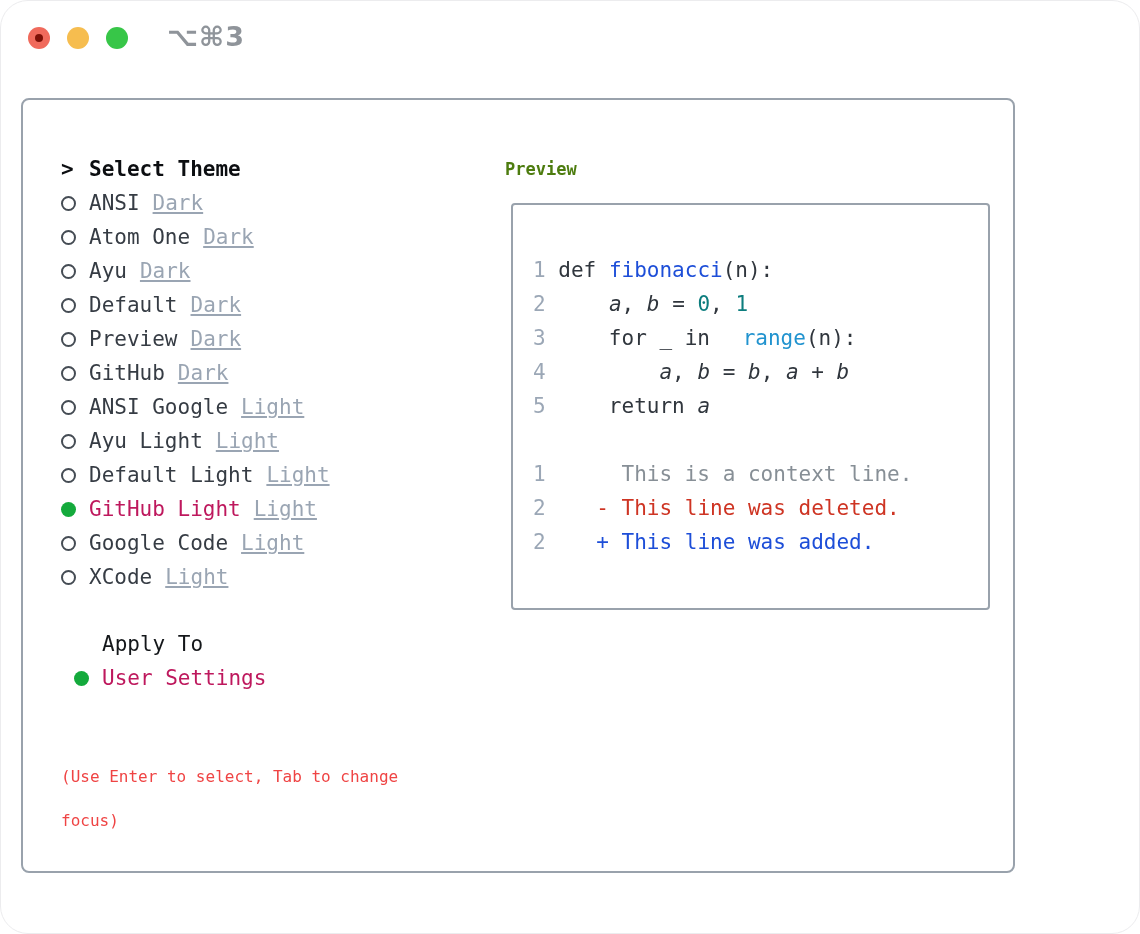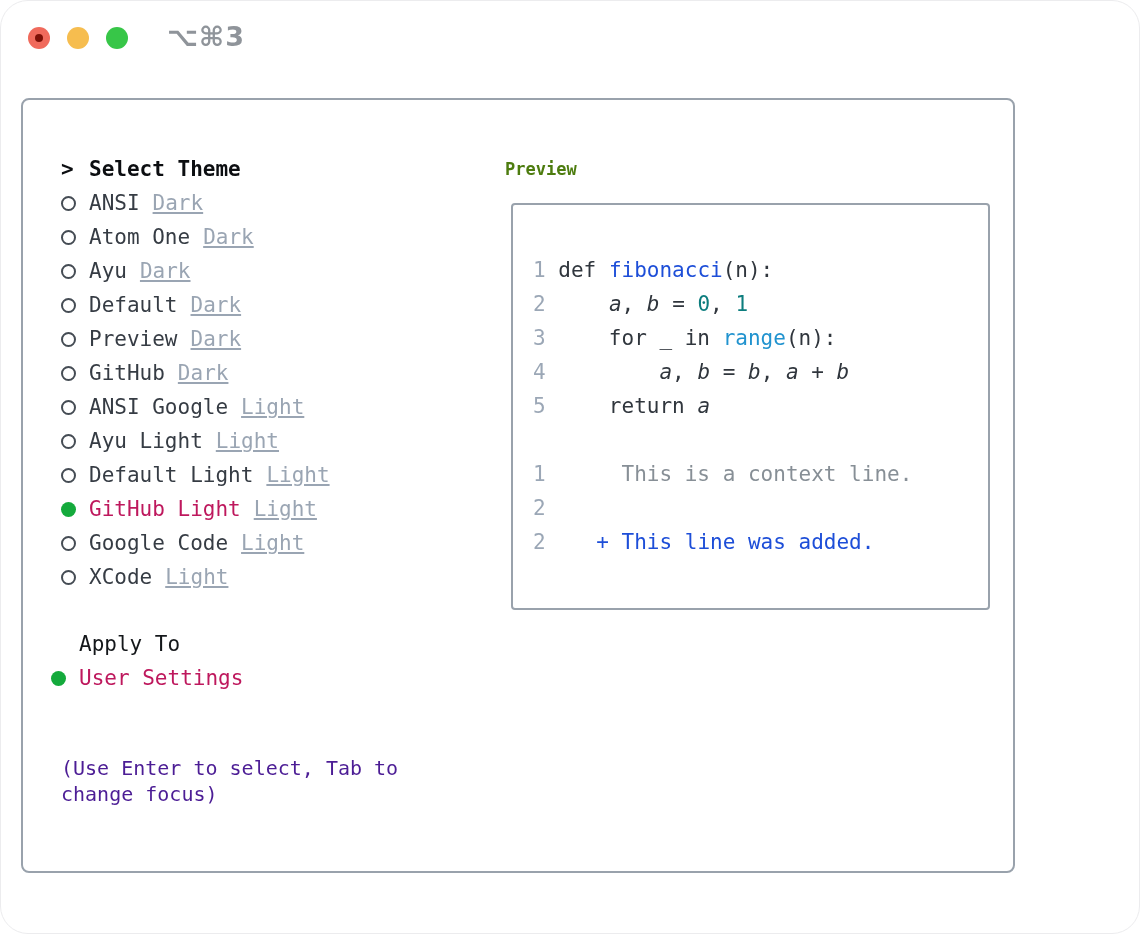--- a/index.html
+++ b/index.html
@@ -29,39 +29,39 @@
   .bullet-col{width:28px;display:flex;align-items:center;flex:none;}
   .bullet{width:11px;height:11px;border:2px solid #454c54;border-radius:50%;box-sizing:content-box;}
   .bullet.selected{width:15px;height:15px;border:none;background:#14aa3c;}
   .prompt{font-weight:bold;color:#0c0e11;font-size:21px;}
   .hdr{font-weight:bold;color:#0c0e11;}
   .name{color:#363c44;}
   .name.sel{color:#be185d;}
   .tag{color:#9aa5b3;margin-left:13px;text-decoration:underline;}
   .apply-hdr{color:#14171a;}
   .theme-list{position:absolute;left:38px;top:52px;}
-  .apply-list{position:absolute;left:28px;top:527px;}
+  .apply-list{position:absolute;left:51px;top:527px;}
   .hint{
     position:absolute;left:38px;top:655px;width:400px;
-    font-size:20px;line-height:26px;color:#4c1d95;
+    font-size:16px;line-height:44px;color:#ef4444;
   }
   
   .preview-hdr{position:absolute;left:482px;top:52px;height:34px;display:flex;align-items:center;
     font-size:17px;font-weight:bold;color:#4d7c0f;}
   .preview-box{
     position:absolute;left:488px;top:103px;width:479px;height:407px;
     border:2px solid #99a2ac;border-radius:4px;box-sizing:border-box;background:#ffffff;
   }
   .code{position:absolute;left:20px;top:48px;}
   .pline{height:34px;display:flex;align-items:center;font-size:21px;white-space:pre;}
   .seg-num{color:#9ba7b6;}
   .seg-code{color:#30363d;}
   .seg-fn{color:#1d4ed8;}
   .seg-numlit{color:#0d7d7e;}
-  .seg-builtin{color:#2193cf;}
+  .seg-builtin{color:#2193cf;margin-left:20px;}
   .seg-var{color:#30363d;font-style:italic;}
   .seg-ctx{color:#878f96;}
   .seg-del{color:#ce3423;}
   .seg-add{color:#1d4ed8;}
 </style>
 </head>
 <body>
 
 <div class="screen">
 
@@ -112,19 +112,19 @@
     <div class="preview-box">
       <div class="code">
 
       <div class="pline"><span class="seg-num">1</span><span class="seg-code"> def </span><span class="seg-fn">fibonacci</span><span class="seg-code">(n):</span></div>
           <div class="pline"><span class="seg-num">2</span><span class="seg-code">     </span><span class="seg-var">a</span><span class="seg-code">, </span><span class="seg-var">b</span><span class="seg-code"> = </span><span class="seg-numlit">0</span><span class="seg-code">, </span><span class="seg-numlit">1</span></div>
           <div class="pline"><span class="seg-num">3</span><span class="seg-code">     for _ in </span><span class="seg-builtin">range</span><span class="seg-code">(n):</span></div>
           <div class="pline"><span class="seg-num">4</span><span class="seg-code">         </span><span class="seg-var">a</span><span class="seg-code">, </span><span class="seg-var">b</span><span class="seg-code"> = </span><span class="seg-var">b</span><span class="seg-code">, </span><span class="seg-var">a</span><span class="seg-code"> + </span><span class="seg-var">b</span></div>
           <div class="pline"><span class="seg-num">5</span><span class="seg-code">     return </span><span class="seg-var">a</span></div>
           <div class="pline"></div>
           <div class="pline"><span class="seg-num">1</span><span class="seg-code">      </span><span class="seg-ctx">This is a context line.</span></div>
-          <div class="pline"><span class="seg-num">2</span><span class="seg-code">    </span></div>
+          <div class="pline"><span class="seg-num">2</span><span class="seg-code">    </span><span class="seg-del">- This line was deleted.</span></div>
           <div class="pline"><span class="seg-num">2</span><span class="seg-code">    </span><span class="seg-add">+ This line was added.</span></div>
         </div>
     </div>
 
   </div>
 </div>
 
 </body></html>

